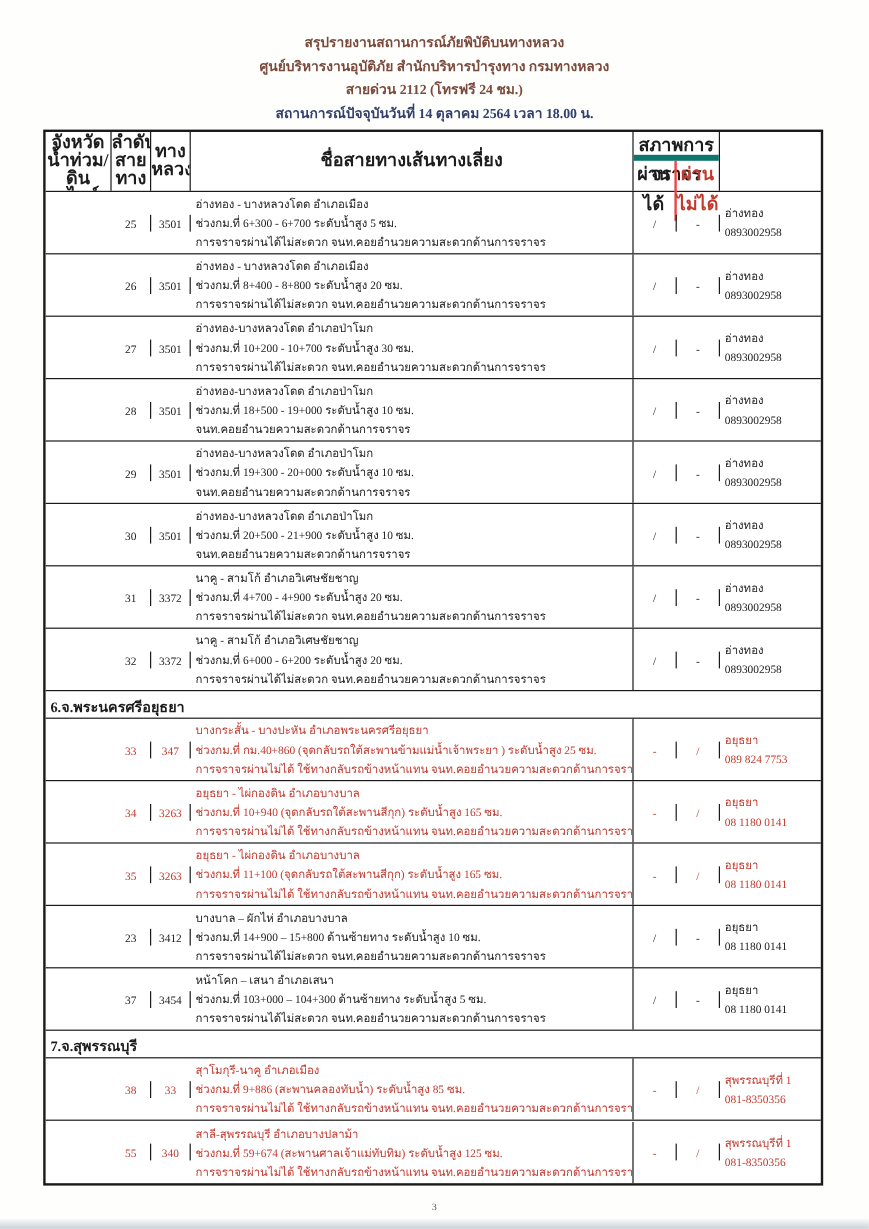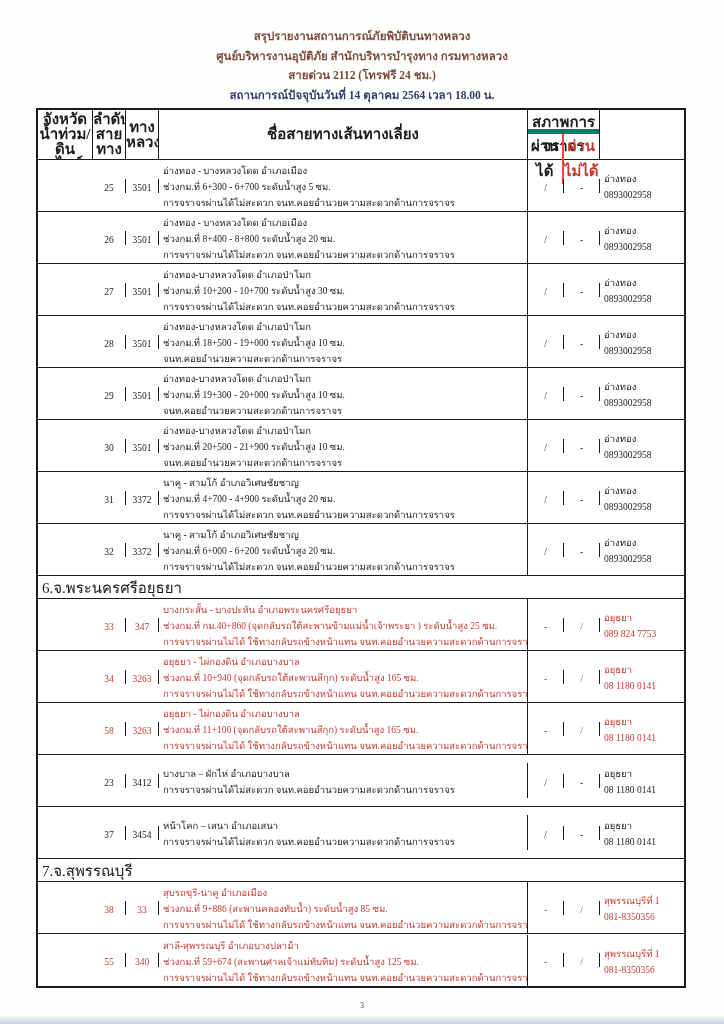--- a/index.html
+++ b/index.html
@@ -40,21 +40,21 @@
   .nopass-red{color:#c23a2e;}
 
   
   .data-row{height:52px;font-size:9.5px;align-items:center;}
   .data-row .top-align{padding-top:4px;}
   .name-lines{padding:3px 4px 0 4px;line-height:16px;white-space:nowrap;}
   .district-lines{padding:3px 4px 0 4px;line-height:16px;white-space:nowrap;}
   .data-row.red{color:#c23a2e;font-family:Liberation Serif, serif;}
 
   
-  .section-row{height:23px;font-size:15px;font-weight:normal;}
+  .section-row{height:23px;font-size:12px;font-weight:bold;align-items:center;}
   .section-label{padding:4px 0 0 4px;line-height:16px;}
 
   .page-number{position:absolute;top:1001px;left:0;width:724px;text-align:center;font-size:8px;color:#444;}
   .bottom-strip{position:absolute;bottom:0;left:0;width:724px;height:9px;
     background:linear-gradient(180deg,rgba(255,255,255,0),#c9d2d9);}
 </style>
 </head>
 <body>
 
 <div class="doc-header">
@@ -290,21 +290,21 @@
     <div class="tcell c-nopass top-align">/</div>
     <div class="tcell c-district">
       <div class="district-lines">
         <div>อยุธยา</div>
         <div>08 1180 0141</div>
       </div>
     </div>
   </div>
       <div class="trow data-row red">
     <div class="tcell c-area"></div>
-    <div class="tcell c-order top-align">58</div>
+    <div class="tcell c-order top-align">35</div>
     <div class="tcell c-route top-align">3263</div>
     <div class="tcell c-name">
       <div class="name-lines">
         <div>อยุธยา - ไผ่กองดิน อำเภอบางบาล</div>
         <div>ช่วงกม.ที่ 11+100 (จุดกลับรถใต้สะพานสีกุก) ระดับน้ำสูง 165 ซม.</div>
         <div>การจราจรผ่านไม่ได้ ใช้ทางกลับรถข้างหน้าแทน จนท.คอยอำนวยความสะดวกด้านการจราจร</div>
       </div>
     </div>
     <div class="tcell c-pass top-align">-</div>
     <div class="tcell c-nopass top-align">/</div>
@@ -315,39 +315,41 @@
       </div>
     </div>
   </div>
       <div class="trow data-row">
     <div class="tcell c-area"></div>
     <div class="tcell c-order top-align">23</div>
     <div class="tcell c-route top-align">3412</div>
     <div class="tcell c-name">
       <div class="name-lines">
         <div>บางบาล – ผักไห่ อำเภอบางบาล</div>
+        <div>ช่วงกม.ที่ 14+900 – 15+800 ด้านซ้ายทาง ระดับน้ำสูง 10 ซม.</div>
         <div>การจราจรผ่านได้ไม่สะดวก จนท.คอยอำนวยความสะดวกด้านการจราจร</div>
       </div>
     </div>
     <div class="tcell c-pass top-align">/</div>
     <div class="tcell c-nopass top-align">-</div>
     <div class="tcell c-district">
       <div class="district-lines">
         <div>อยุธยา</div>
         <div>08 1180 0141</div>
       </div>
     </div>
   </div>
       <div class="trow data-row">
     <div class="tcell c-area"></div>
     <div class="tcell c-order top-align">37</div>
     <div class="tcell c-route top-align">3454</div>
     <div class="tcell c-name">
       <div class="name-lines">
         <div>หน้าโคก – เสนา อำเภอเสนา</div>
+        <div>ช่วงกม.ที่ 103+000 – 104+300 ด้านซ้ายทาง ระดับน้ำสูง 5 ซม.</div>
         <div>การจราจรผ่านได้ไม่สะดวก จนท.คอยอำนวยความสะดวกด้านการจราจร</div>
       </div>
     </div>
     <div class="tcell c-pass top-align">/</div>
     <div class="tcell c-nopass top-align">-</div>
     <div class="tcell c-district">
       <div class="district-lines">
         <div>อยุธยา</div>
         <div>08 1180 0141</div>
       </div>
@@ -355,21 +357,21 @@
   </div>
       <div class="trow section-row">
     <div class="section-label">7.จ.สุพรรณบุรี</div>
   </div>
       <div class="trow data-row red">
     <div class="tcell c-area"></div>
     <div class="tcell c-order top-align">38</div>
     <div class="tcell c-route top-align">33</div>
     <div class="tcell c-name">
       <div class="name-lines">
-        <div>สุบรถขุรี-นาคู อำเภอเมือง</div>
+        <div>สุาโมกุรี-นาคู อำเภอเมือง</div>
         <div>ช่วงกม.ที่ 9+886 (สะพานคลองทับน้ำ)  ระดับน้ำสูง 85 ซม.</div>
         <div>การจราจรผ่านไม่ได้ ใช้ทางกลับรถข้างหน้าแทน จนท.คอยอำนวยความสะดวกด้านการจราจร</div>
       </div>
     </div>
     <div class="tcell c-pass top-align">-</div>
     <div class="tcell c-nopass top-align">/</div>
     <div class="tcell c-district">
       <div class="district-lines">
         <div>สุพรรณบุรีที่ 1</div>
         <div>081-8350356</div>

